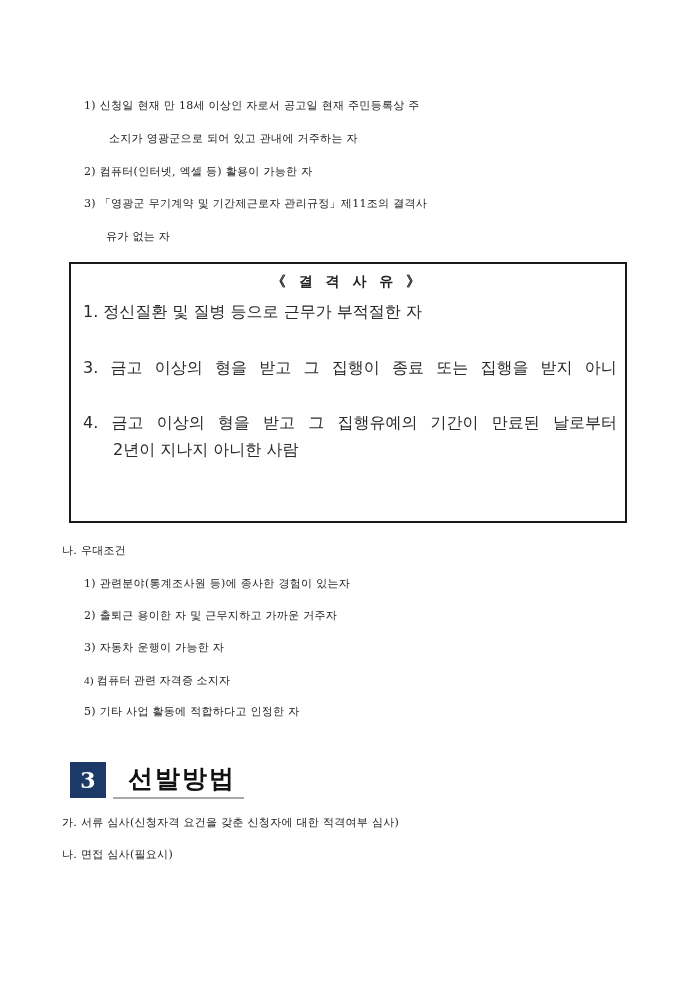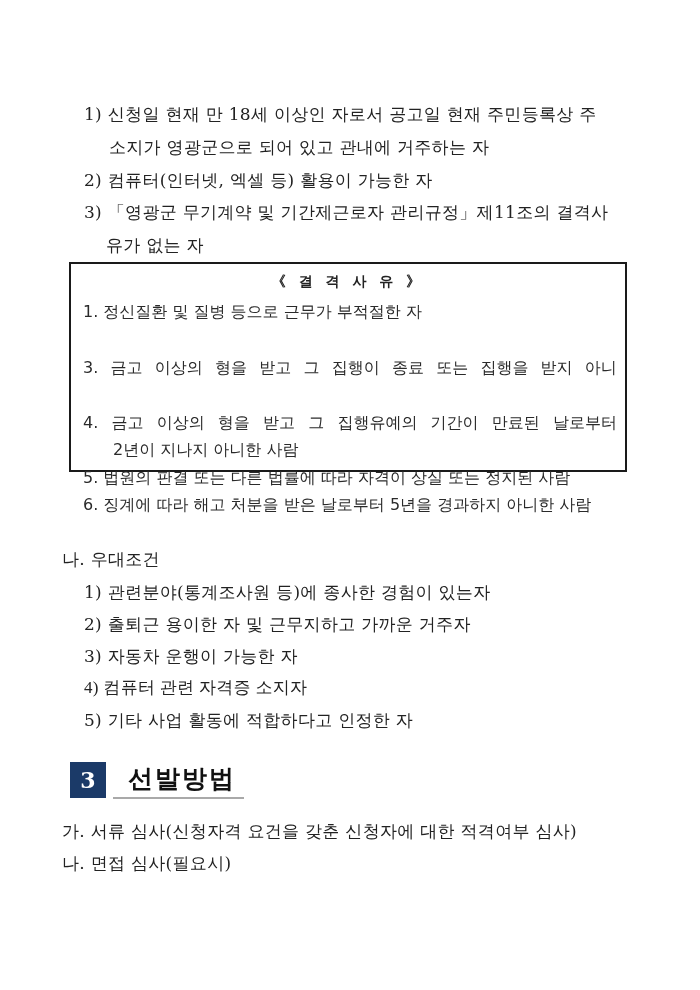--- a/index.html
+++ b/index.html
@@ -10,35 +10,34 @@
     body {
       width: 700px;
       height: 990px;
       position: relative;
       overflow: hidden;
       color: #222222;
       font-family: "DejaVu Serif", "Liberation Serif", serif;
     }
     .line {
       position: absolute;
-      font-size: 17px;
+      font-size: 11px;
       line-height: 22px;
       white-space: nowrap;
       letter-spacing: 0.3px;
-      margin-top: 8px;
     }
     .num {
       display: inline-block;
     }
     .box {
       position: absolute;
       left: 69px;
       top: 262px;
       width: 558px;
-      height: 210px;
+      height: 261px;
       border: 2px solid #1a1a1a;
       box-sizing: border-box;
     }
     .box-title {
       position: absolute;
       left: 0;
       right: 0;
       top: 9px;
       text-align: center;
       font-family: "DejaVu Sans", "Liberation Sans", sans-serif;
@@ -143,28 +142,20 @@
     <span>형을</span>
     <span>받고</span>
     <span>그</span>
     <span>집행유예의</span>
     <span>기간이</span>
     <span>만료된</span>
     <span>날로부터</span>
   </div>
   <div class="box-line" style="top:177px; left:42px;">2년이 지나지 아니한 사람</div>
 
-  <div class="box-line" style="top:205px;">
-    <span>5.</span>
-    <span>법원의 판결 또는 다른 법률에 따라 자격이 상실 또는 정지된 사람</span>
-  </div>
-  <div class="box-line" style="top:232px;">
-    <span>6.</span>
-    <span>징계에 따라 해고 처분을 받은 날로부터 5년을 경과하지 아니한 사람</span>
-  </div>
 </div>
 
 <div class="line" style="left:62px; top:540px;">나. 우대조건</div>
 
 <div class="line" style="left:84px; top:573px;">
   <span class="num">1)</span>
   <span>관련분야(통계조사원 등)에 종사한 경험이 있는자</span>
 </div>
 <div class="line" style="left:84px; top:605px;">
   <span class="num">2)</span>

